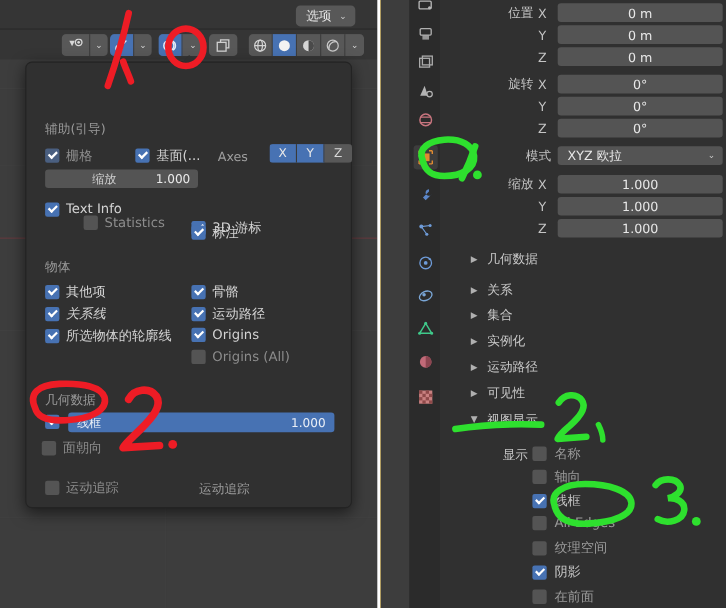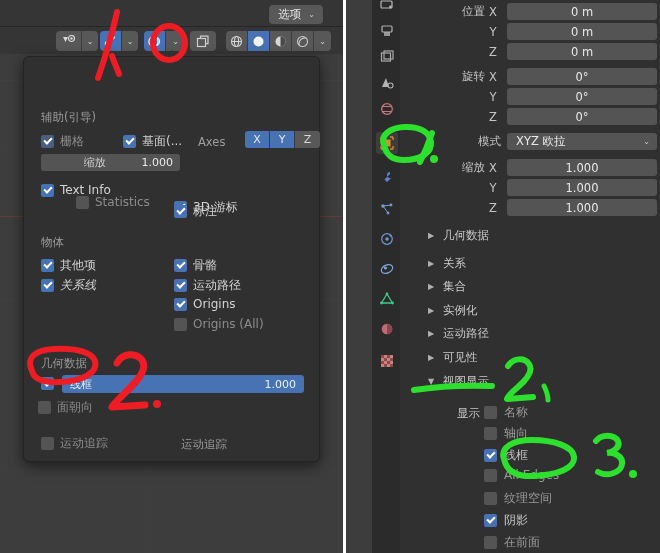--- a/index.html
+++ b/index.html
@@ -329,20 +329,24 @@
         <div class="chk on"></div>
         <div class="chk-lbl">骨骼</div>
       </div>
       <div class="chk-row" style="left:17px;top:220px;font-style:italic;">
         <div class="chk on"></div>
         <div class="chk-lbl">关系线</div>
       </div>
       <div class="chk-row" style="left:150px;top:220px;">
         <div class="chk on"></div>
         <div class="chk-lbl">运动路径</div>
+      </div>
+      <div class="chk-row" style="left:17px;top:240px;">
+        <div class="chk on"></div>
+        <div class="chk-lbl">所选物体的轮廓线</div>
       </div>
       <div class="chk-row" style="left:150px;top:240px;">
         <div class="chk on"></div>
         <div class="chk-lbl">Origins</div>
       </div>
       <div class="chk-row" style="left:150px;top:260px;">
         <div class="chk"></div>
         <div class="chk-lbl dim">Origins (All)</div>
       </div>
 

